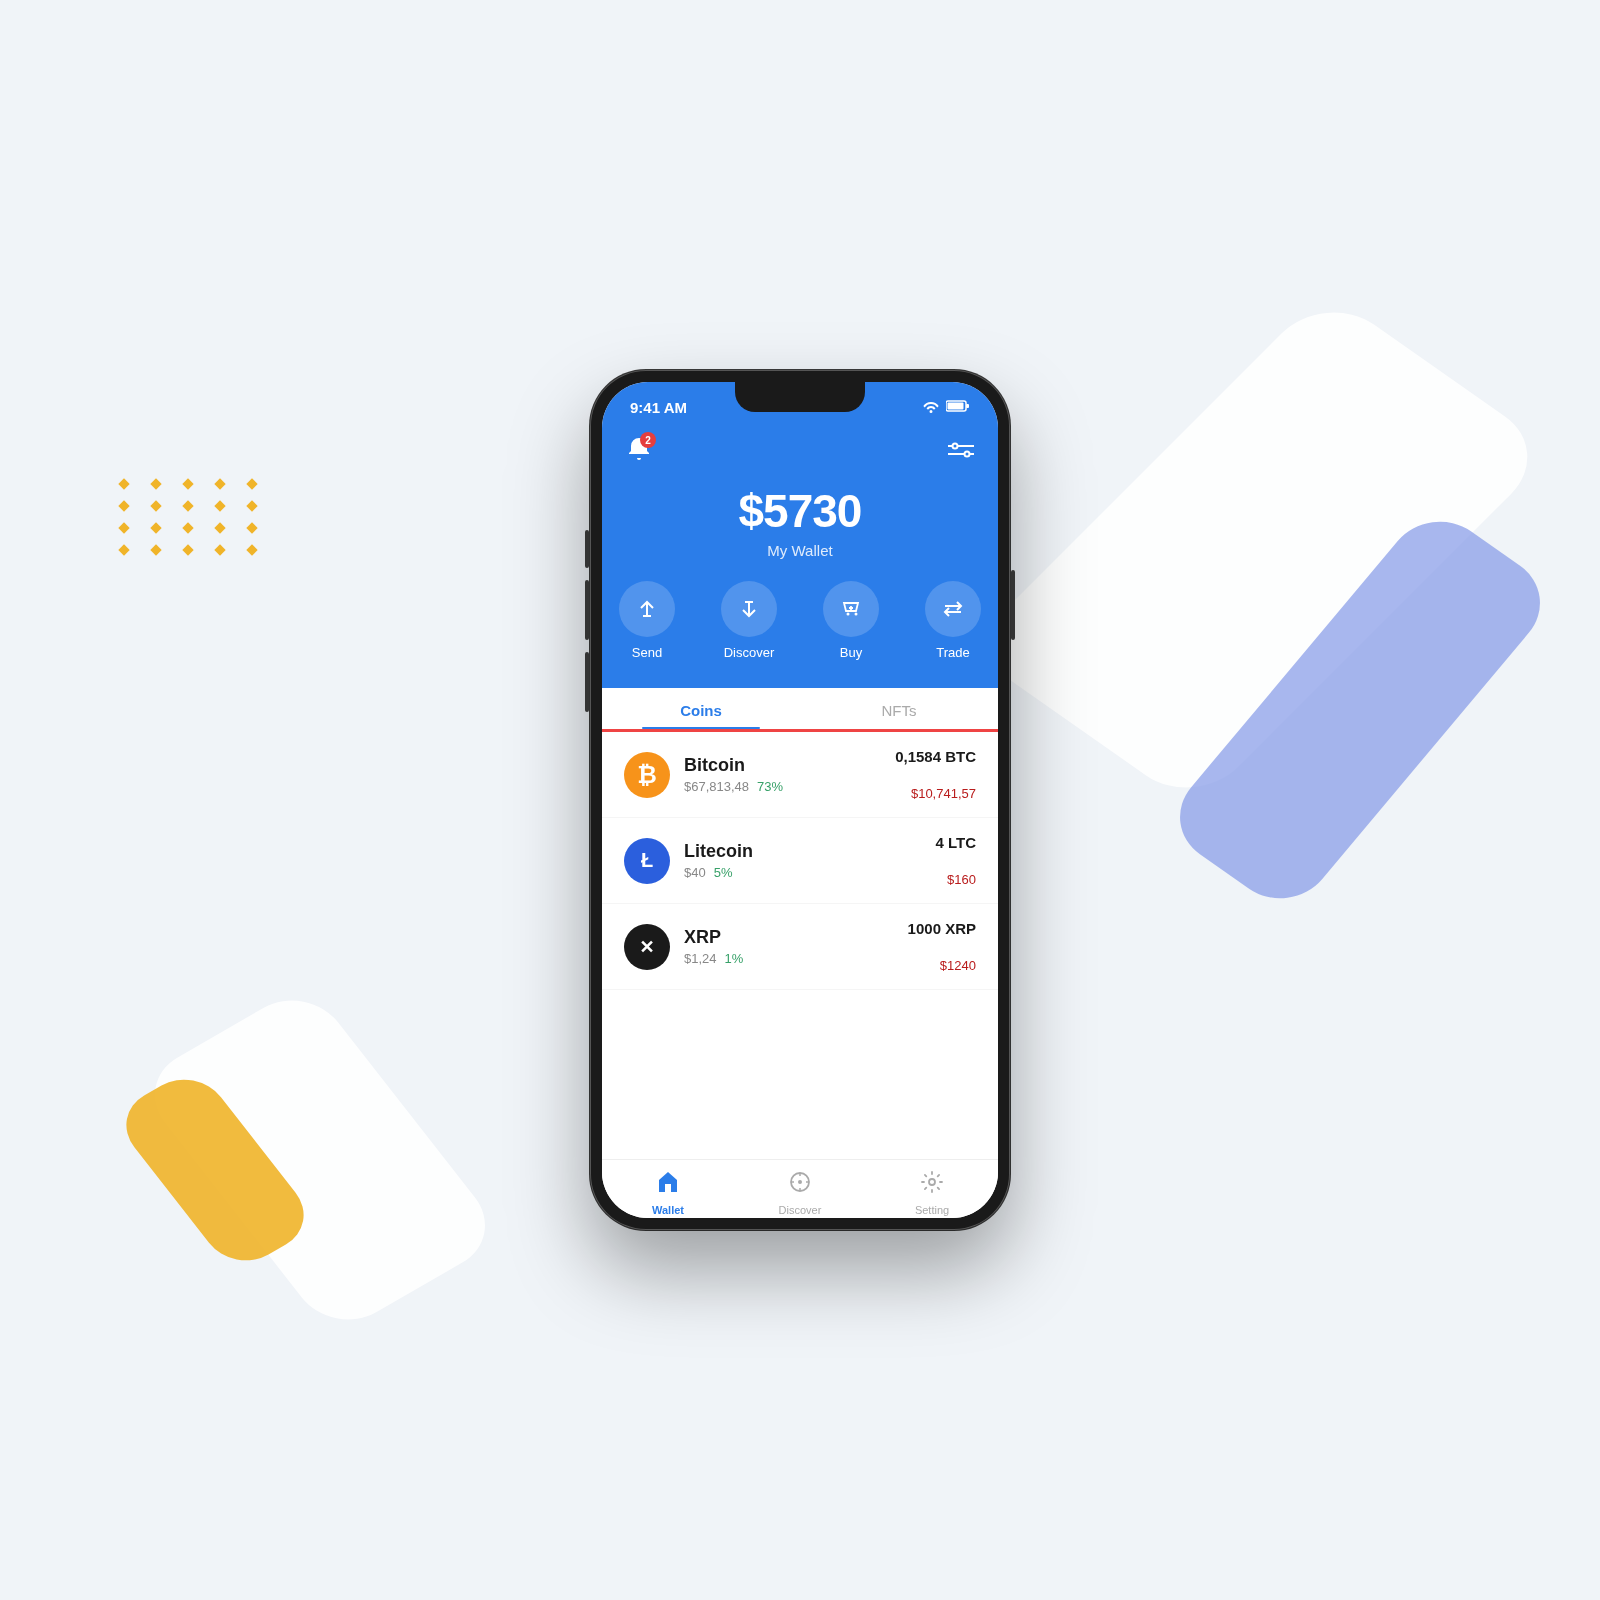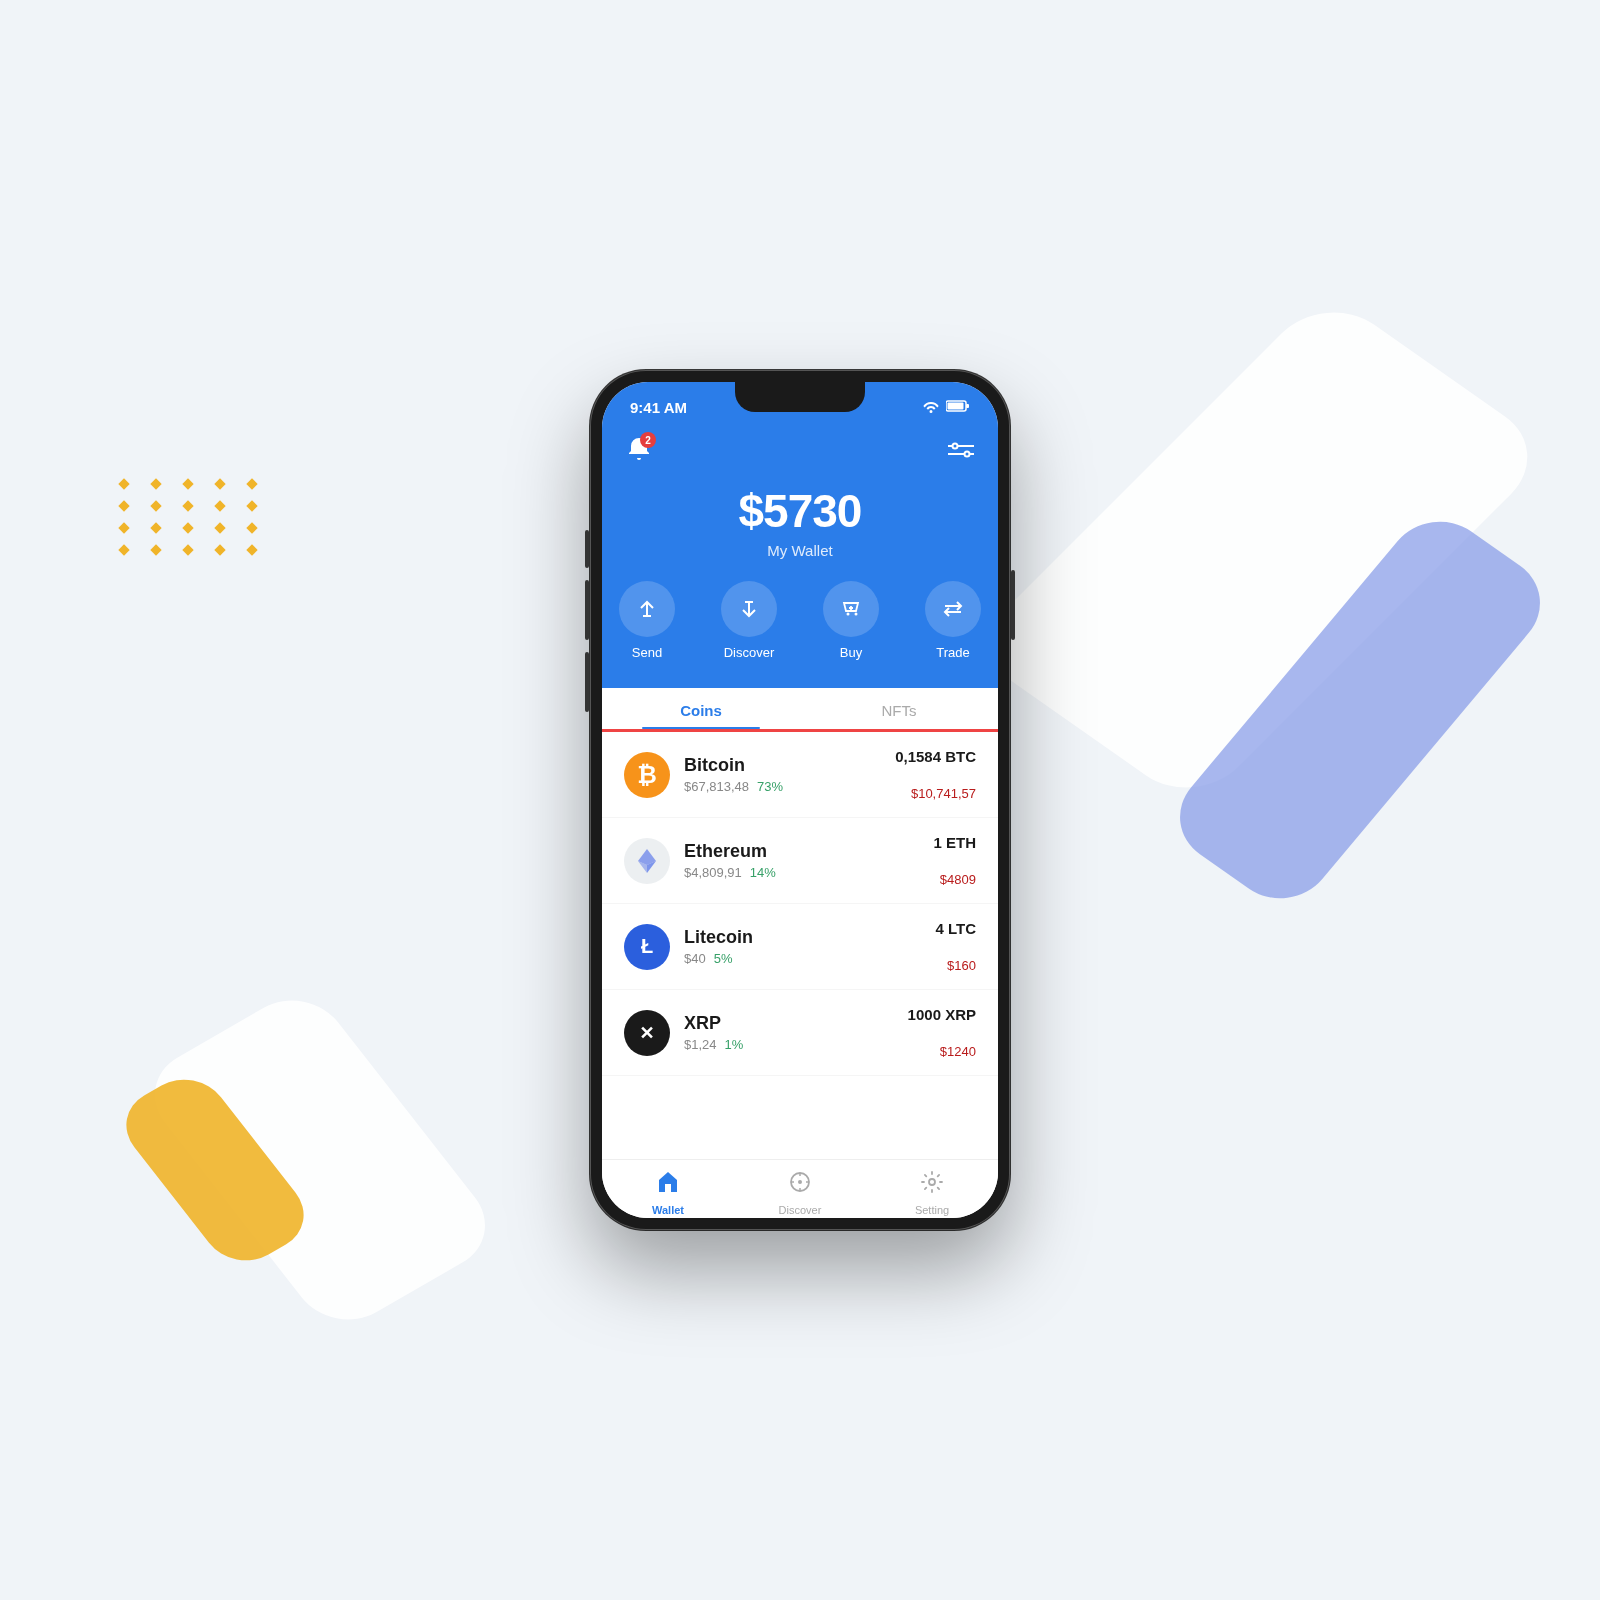--- a/index.html
+++ b/index.html
@@ -567,40 +567,20 @@
             <span class="coin-change">73%</span>
           </div>
         </div>
         <div class="coin-amount">
           <div class="coin-qty">0,1584 BTC</div>
           <div class="coin-value">$10,741,57</div>
         </div>
       </div>
 
 
-      <div class="coin-item">
-        <div class="coin-logo eth-logo">
-          <svg width="22" height="28" viewBox="0 0 22 28" fill="none">
-            <polygon points="11,2 2,14 11,18 20,14" fill="#627eea" opacity="0.7"></polygon>
-            <polygon points="11,18 2,14 11,26" fill="#627eea" opacity="0.5"></polygon>
-            <polygon points="11,18 20,14 11,26" fill="#627eea" opacity="0.8"></polygon>
-          </svg>
-        </div>
-        <div class="coin-info">
-          <div class="coin-name">Ethereum</div>
-          <div class="coin-price-row">
-            <span class="coin-price">$4,809,91</span>
-            <span class="coin-change">14%</span>
-          </div>
-        </div>
-        <div class="coin-amount">
-          <div class="coin-qty">1 ETH</div>
-          <div class="coin-value">$4809</div>
-        </div>
-      </div>
 
       <div class="coin-item">
         <div class="coin-logo ltc-logo" style="font-size:20px; font-weight:700;">Ł</div>
         <div class="coin-info">
           <div class="coin-name">Litecoin</div>
           <div class="coin-price-row">
             <span class="coin-price">$40</span>
             <span class="coin-change">5%</span>
           </div>
         </div>

